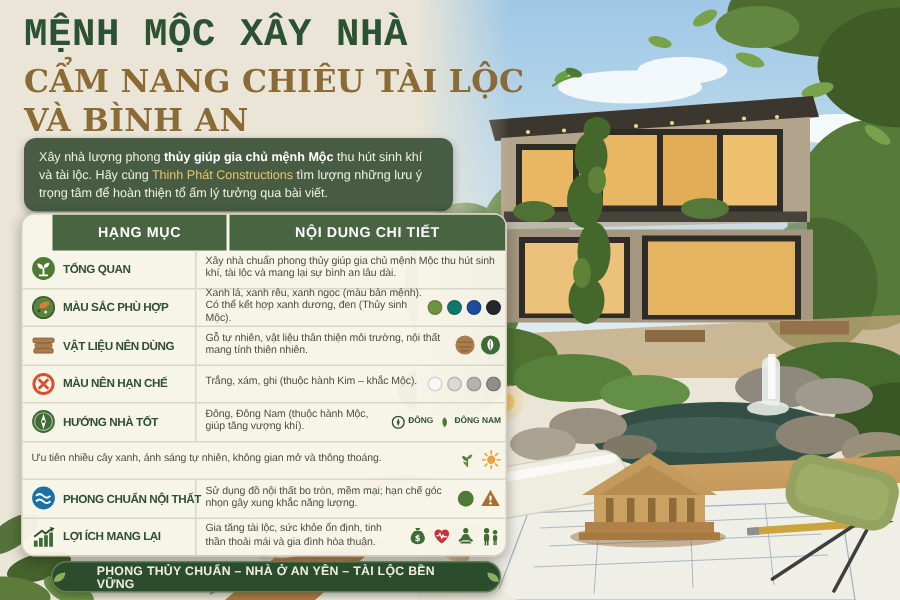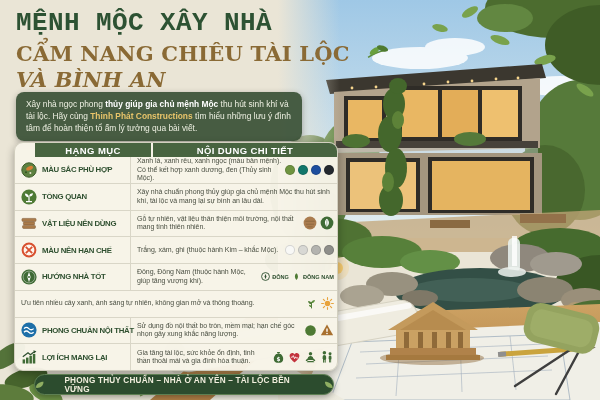--- a/index.html
+++ b/index.html
@@ -6,33 +6,33 @@
     font-family:"Liberation Sans","DejaVu Sans",sans-serif;}
   .stage{position:relative;width:600px;height:400px;background:#eae5d6;overflow:hidden;}
   .bg{position:absolute;inset:0;z-index:0;}
   
   .titles{position:absolute;left:16px;top:9px;z-index:3;}
   .t1{font-family:Liberation Mono, monospace;font-weight:bold;font-size:26px;
       line-height:1.12;color:#2d5233;letter-spacing:.4px;}
   .t2,.t3{font-family:"DejaVu Serif","Liberation Serif",serif;font-weight:bold;font-size:21px;
       line-height:1.15;color:#8a6a35;letter-spacing:.2px;}
   .t2{display:flex;align-items:center;gap:16px;margin-top:4px;}
-  .t3{margin-top:2px;font-style:italic;}
+  .t3{margin-top:2px;}
   
   .intro{position:absolute;left:16px;top:92px;width:286px;box-sizing:border-box;z-index:3;
       background:rgba(58,82,55,.93);border-radius:8px;padding:6px 10px;color:#eef0e2;
       font-size:8.4px;line-height:1.45;box-shadow:0 2px 6px rgba(0,0,0,.3);}
   .intro b{color:#ffffff;}
-  .intro .gold{color:#e8c46a;font-weight:bold;}
+  .intro .gold{color:#e8c46a;font-weight:normal;}
   
   .panel{position:absolute;left:14px;top:142px;width:324px;height:229px;z-index:3;
       background:rgba(247,244,232,.97);border:1px solid #d2cfbf;box-sizing:border-box;
       border-radius:9px;box-shadow:0 3px 9px rgba(0,0,0,.32);
       display:flex;flex-direction:column;overflow:hidden;}
-  .thead{display:flex;height:14px;flex:none;gap:2px;padding-left:20px;}
+  .thead{display:flex;height:24px;flex:none;gap:2px;padding-left:20px;}
   .th{background:#486440;color:#fff;font-weight:bold;font-size:9.5px;letter-spacing:.4px;
       display:flex;align-items:center;justify-content:center;}
   .th-left{width:116px;flex:none;}
   .th-right{flex:1;}
   .rows{flex:1;display:flex;flex-direction:column;}
   .row{flex:1;display:flex;border-top:1px solid #d9d6c7;min-height:0;}
   .row:first-child{border-top:none;}
   .cell-left{width:116px;flex:none;display:flex;align-items:center;gap:5px;
       padding-left:6px;border-right:1px solid #d9d6c7;box-sizing:border-box;}
   .icn{width:16px;height:16px;flex:none;display:flex;}
@@ -252,68 +252,68 @@
           <path d="M2 16 Q 10 10 22 8" stroke="#5c8a38" stroke-width="1.6" fill="none"></path>
           <ellipse cx="9" cy="9" rx="6" ry="3" fill="#69a03e" transform="rotate(-35 9 9)"></ellipse>
           <ellipse cx="18" cy="6" rx="6.5" ry="3" fill="#4e7a2f" transform="rotate(20 18 6)"></ellipse>
         </svg>
       </span>
     </div>
     <div class="t3">VÀ BÌNH AN</div>
   </header>
 
   <div class="intro">
-    <span>Xây nhà ngọc phong </span><b>thủy giúp gia chủ mệnh Mộc</b><span> thu hút sinh khí và tài lộc. Hãy cùng </span><b class="gold">Thinh Phát Constructions</b><span> tìm hiểu những lưu ý đình tâm để hoàn thiện tổ ấm lý tưởng qua bài viết.</span>
+    <span>Xây nhà lượng phong </span><b>thủy giúp gia chủ mệnh Mộc</b><span> thu hút sinh khí và tài lộc. Hãy cùng </span><b class="gold">Thinh Phát Constructions</b><span> tìm lượng những lưu ý trọng tâm để hoàn thiện tổ ấm lý tưởng qua bài viết.</span>
   </div>
 
   <section class="panel">
     <div class="thead">
       <div class="th th-left">HẠNG MỤC</div>
       <div class="th th-right">NỘI DUNG CHI TIẾT</div>
     </div>
     <div class="rows">
 
       <div class="row">
         <div class="cell-left">
           <span class="icn">
             <svg viewBox="0 0 16 16">
-                <circle cx="8" cy="8" r="7.2" fill="#5d8140" stroke="#3c5c2a"></circle>
-              <ellipse cx="8.6" cy="6.2" rx="3.6" ry="1.9" fill="#d87f35" transform="rotate(-24 8.6 6.2)"></ellipse>
-              <circle cx="5" cy="10.2" r="1" fill="#35521f"></circle>
-                <circle cx="9.4" cy="11" r="1" fill="#e9e2cc"></circle>
-              </svg>
-          </span>
-          <span class="label">MÀU SẮC PHÙ HỢP</span>
-        </div>
-        <div class="cell-right">
-          <span class="content">Xanh lá, xanh rêu, xanh ngọc (màu bản mệnh). Có thể kết hợp xanh dương, đen (Thủy sinh Mộc).</span>
-          <span class="extras">
-            <span class="sw" style="background-color: rgb(111, 148, 64);"></span>
-            <span class="sw" style="background-color: rgb(18, 119, 107);"></span>
-            <span class="sw" style="background-color: rgb(29, 78, 158);"></span>
-            <span class="sw" style="background-color: rgb(35, 40, 46);"></span>
-          </span>
-        </div>
-      </div>
-
-      <div class="row">
-        <div class="cell-left">
-          <span class="icn">
-            <svg viewBox="0 0 16 16">
                 <circle cx="8" cy="8" r="7.6" fill="#4e7a34"></circle>
               <path d="M8 12.6V7.4" stroke="#fff" stroke-width="1.2"></path>
               <path d="M7.8 8.2C7.8 5.8 6.2 4.6 3.8 4.6c.3 2.8 2.2 3.9 4 3.6z" fill="#fff"></path>
               <path d="M8.2 7.4c0-2.2 1.5-3.2 3.8-3.2-.3 2.6-2 3.6-3.8 3.2z" fill="#fff"></path>
               <path d="M5 12.6h6" stroke="#fff" stroke-width="1.1"></path>
               </svg>
           </span>
           <span class="label">TỔNG QUAN</span>
         </div>
         <div class="cell-right">
           <span class="content">Xây nhà chuẩn phong thủy giúp gia chủ mệnh Mộc thu hút sinh khí, tài lộc và mang lại sự bình an lâu dài.</span>
+        </div>
+      </div>
+
+      <div class="row">
+        <div class="cell-left">
+          <span class="icn">
+            <svg viewBox="0 0 16 16">
+                <circle cx="8" cy="8" r="7.2" fill="#5d8140" stroke="#3c5c2a"></circle>
+              <ellipse cx="8.6" cy="6.2" rx="3.6" ry="1.9" fill="#d87f35" transform="rotate(-24 8.6 6.2)"></ellipse>
+              <circle cx="5" cy="10.2" r="1" fill="#35521f"></circle>
+                <circle cx="9.4" cy="11" r="1" fill="#e9e2cc"></circle>
+              </svg>
+          </span>
+          <span class="label">MÀU SẮC PHÙ HỢP</span>
+        </div>
+        <div class="cell-right">
+          <span class="content">Xanh lá, xanh rêu, xanh ngọc (màu bản mệnh). Có thể kết hợp xanh dương, đen (Thủy sinh Mộc).</span>
+          <span class="extras">
+            <span class="sw" style="background-color: rgb(111, 148, 64);"></span>
+            <span class="sw" style="background-color: rgb(18, 119, 107);"></span>
+            <span class="sw" style="background-color: rgb(29, 78, 158);"></span>
+            <span class="sw" style="background-color: rgb(35, 40, 46);"></span>
+          </span>
         </div>
       </div>
 
       <div class="row">
         <div class="cell-left">
           <span class="icn">
             <svg viewBox="0 0 16 16">
                 <g fill="#ab7c4b" stroke="#85603a" stroke-width=".6">
               <rect x="1" y="3.4" width="14" height="3" rx=".8"></rect>
               <rect x="2.4" y="6.9" width="11.2" height="3" rx=".8"></rect>

